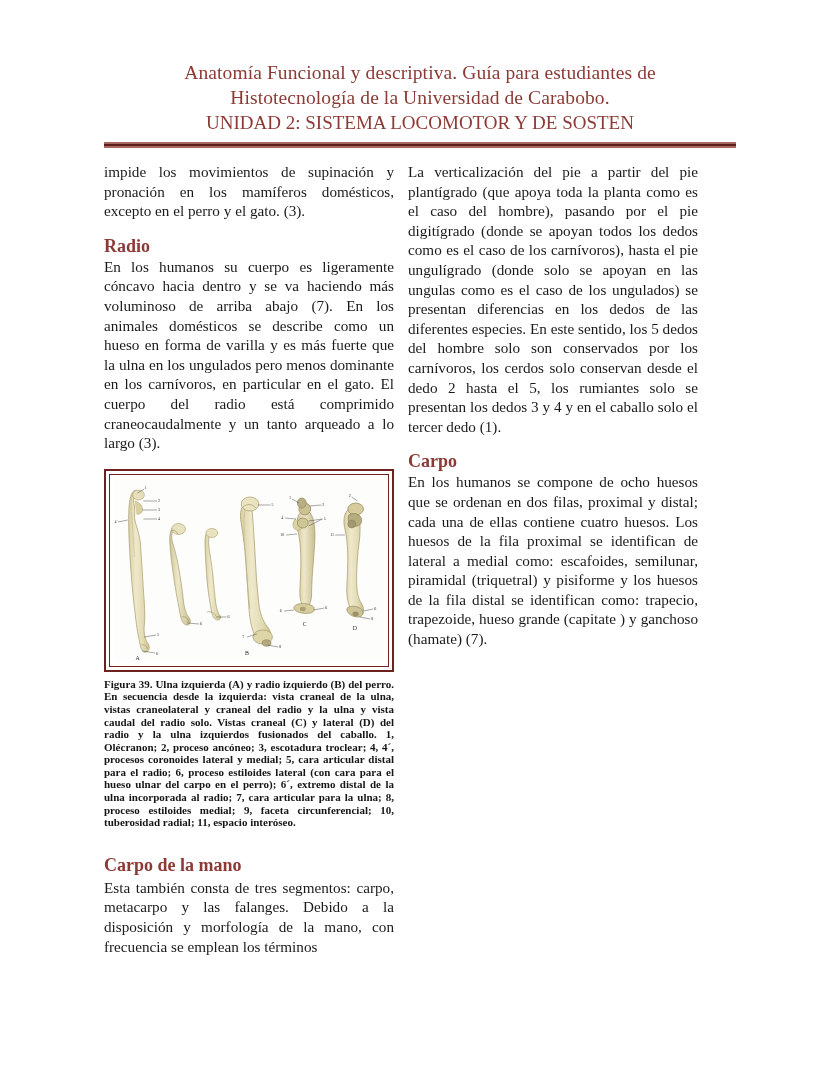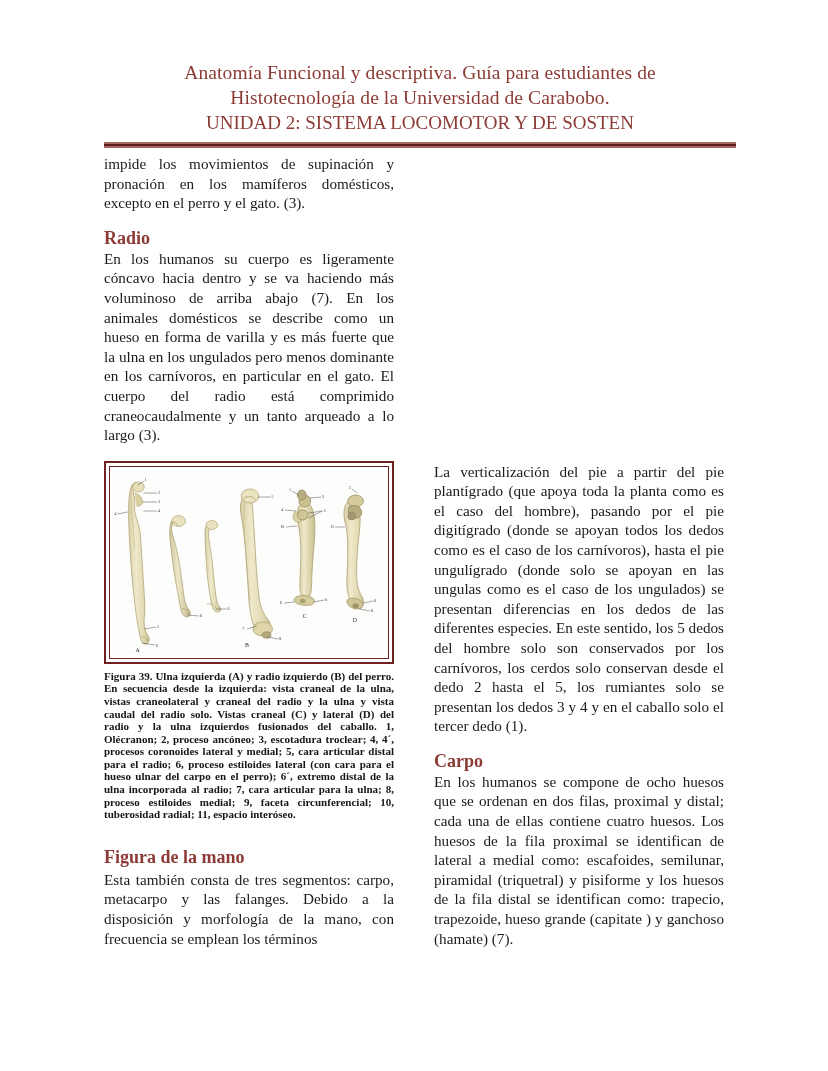--- a/index.html
+++ b/index.html
@@ -44,23 +44,22 @@
     height: 6px;
     border-top: 2px solid #a66a62;
     border-bottom: 2px solid #a66a62;
     background: #5d1b1b;
     box-sizing: border-box;
   }
 
   
   .columns {
     display: flex;
-    gap: 40px;
-    margin-top: 6px;
-    align-items: flex-end;
+    gap: 14px;
+    margin-top: 14px;
   }
   .col {
     width: 290px;
     flex: 0 0 290px;
   }
   p.body {
     margin: 0;
     font-size: 15.2px;
     line-height: 19.6px;
     text-align: justify;
@@ -298,21 +297,21 @@
                     <text x="193" y="147">C</text>
                     <text x="244" y="151">D</text>
                   </g>
                 </svg>
               </div>
             </div>
           </div>
           <figcaption class="caption">Figura 39. Ulna izquierda (A) y radio izquierdo (B) del perro. En secuencia desde la izquierda: vista craneal de la ulna, vistas craneolateral y craneal del radio y la ulna y vista caudal del radio solo. Vistas craneal (C) y lateral (D) del radio y la ulna izquierdos fusionados del caballo. 1, Olécranon; 2, proceso ancóneo; 3, escotadura troclear; 4, 4´, procesos coronoides lateral y medial; 5, cara articular distal para el radio; 6, proceso estiloides lateral (con cara para el hueso ulnar del carpo en el perro); 6´, extremo distal de la ulna incorporada al radio; 7, cara articular para la ulna; 8, proceso estiloides medial; 9, faceta circunferencial; 10, tuberosidad radial; 11, espacio interóseo.</figcaption>
         </figure>
 
-        <h2 class="section big">Figura de la mano</h2>
+        <h2 class="section big">Carpo de la mano</h2>
         <p class="body">Esta también consta de tres segmentos: carpo, metacarpo y las falanges. Debido a la disposición y morfología de la mano, con frecuencia se emplean los términos</p>
       </div>
 
       <div class="col">
 
 
         <p class="body">La verticalización del pie a partir del pie plantígrado (que apoya toda la planta como es el caso del hombre), pasando por el pie digitígrado (donde se apoyan todos los dedos como es el caso de los carnívoros), hasta el pie ungulígrado (donde solo se apoyan en las ungulas como es el caso de los ungulados) se presentan diferencias en los dedos de las diferentes especies. En este sentido, los 5 dedos del hombre solo son conservados por los carnívoros, los cerdos solo conservan desde el dedo 2 hasta el 5, los rumiantes solo se presentan los dedos 3 y 4 y en el caballo solo el tercer dedo (1).</p>
 
         <h2 class="section">Carpo</h2>
         <p class="body">En los humanos se compone de ocho huesos que se ordenan en dos filas, proximal y distal; cada una de ellas contiene cuatro huesos. Los huesos de la fila proximal se identifican de lateral a medial como: escafoides, semilunar, piramidal (triquetral) y pisiforme y los huesos de la fila distal se identifican como: trapecio, trapezoide, hueso grande (capitate ) y ganchoso (hamate) (7).</p>

